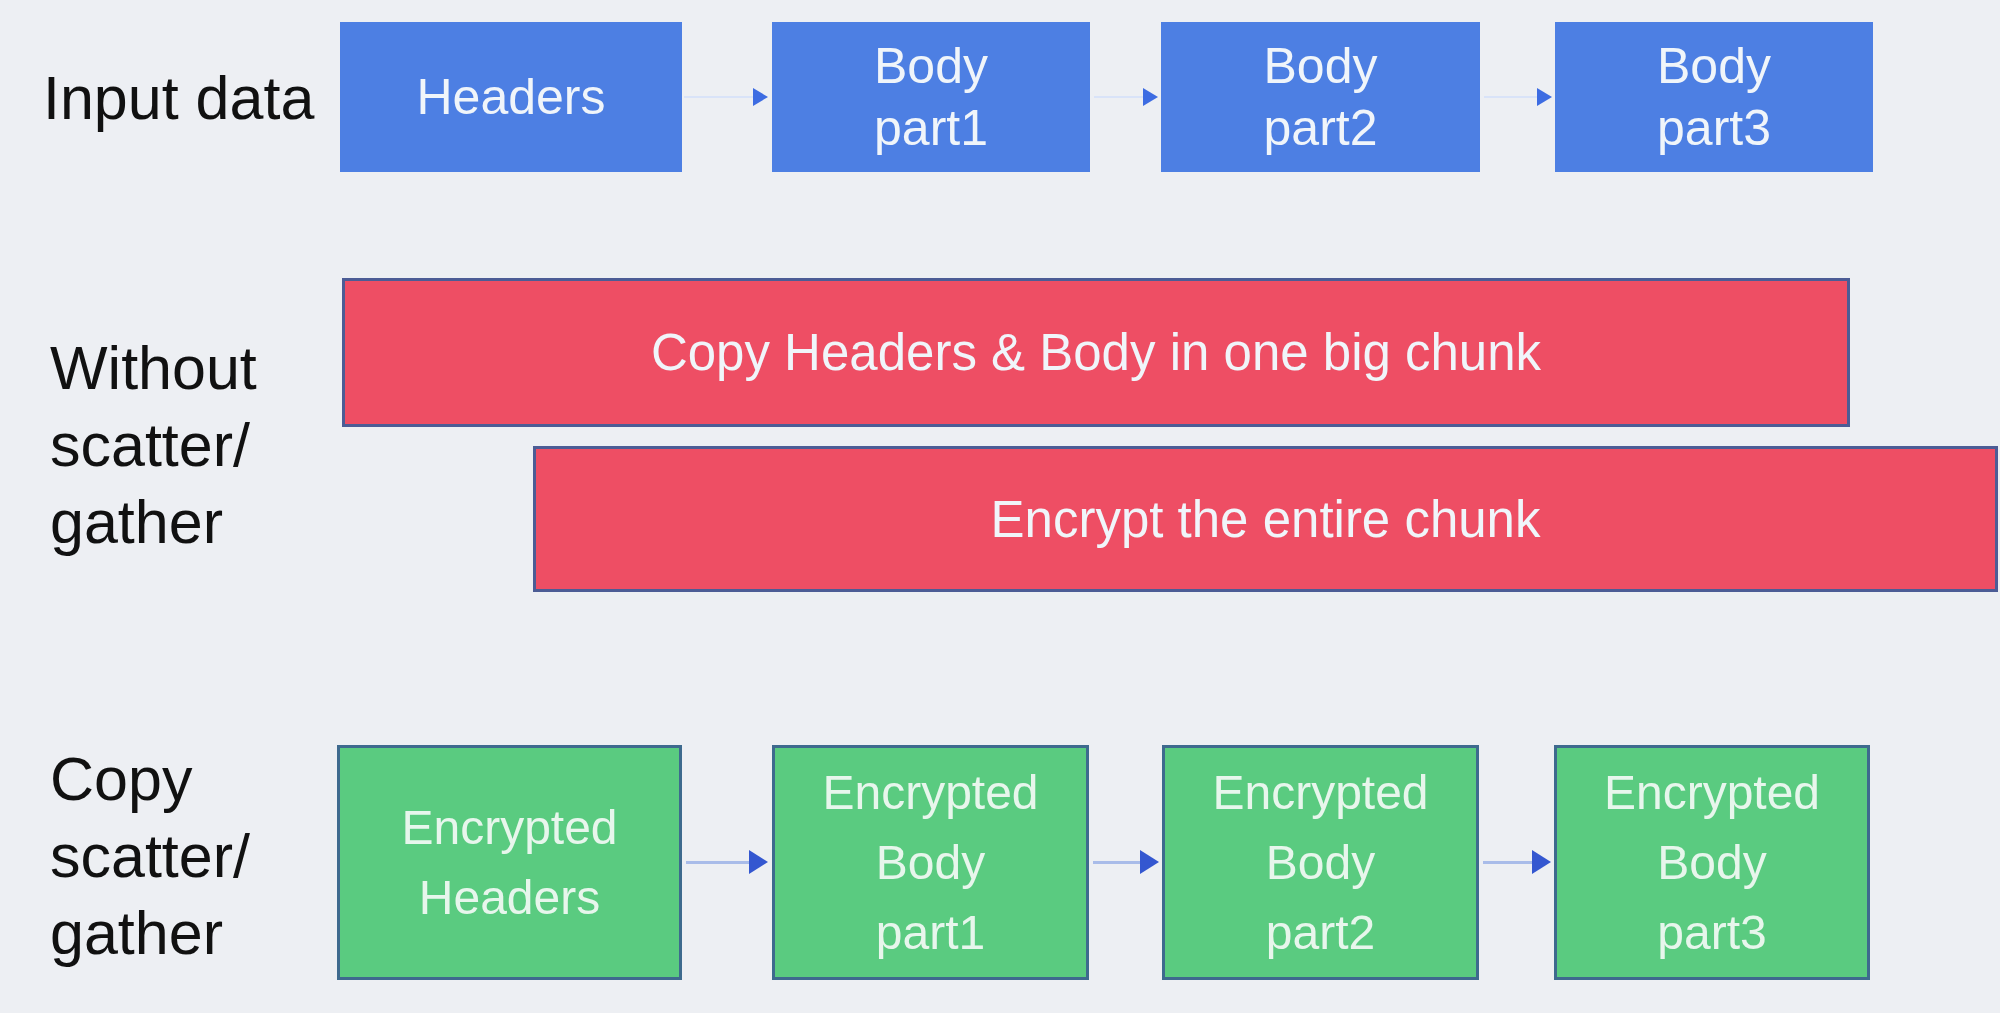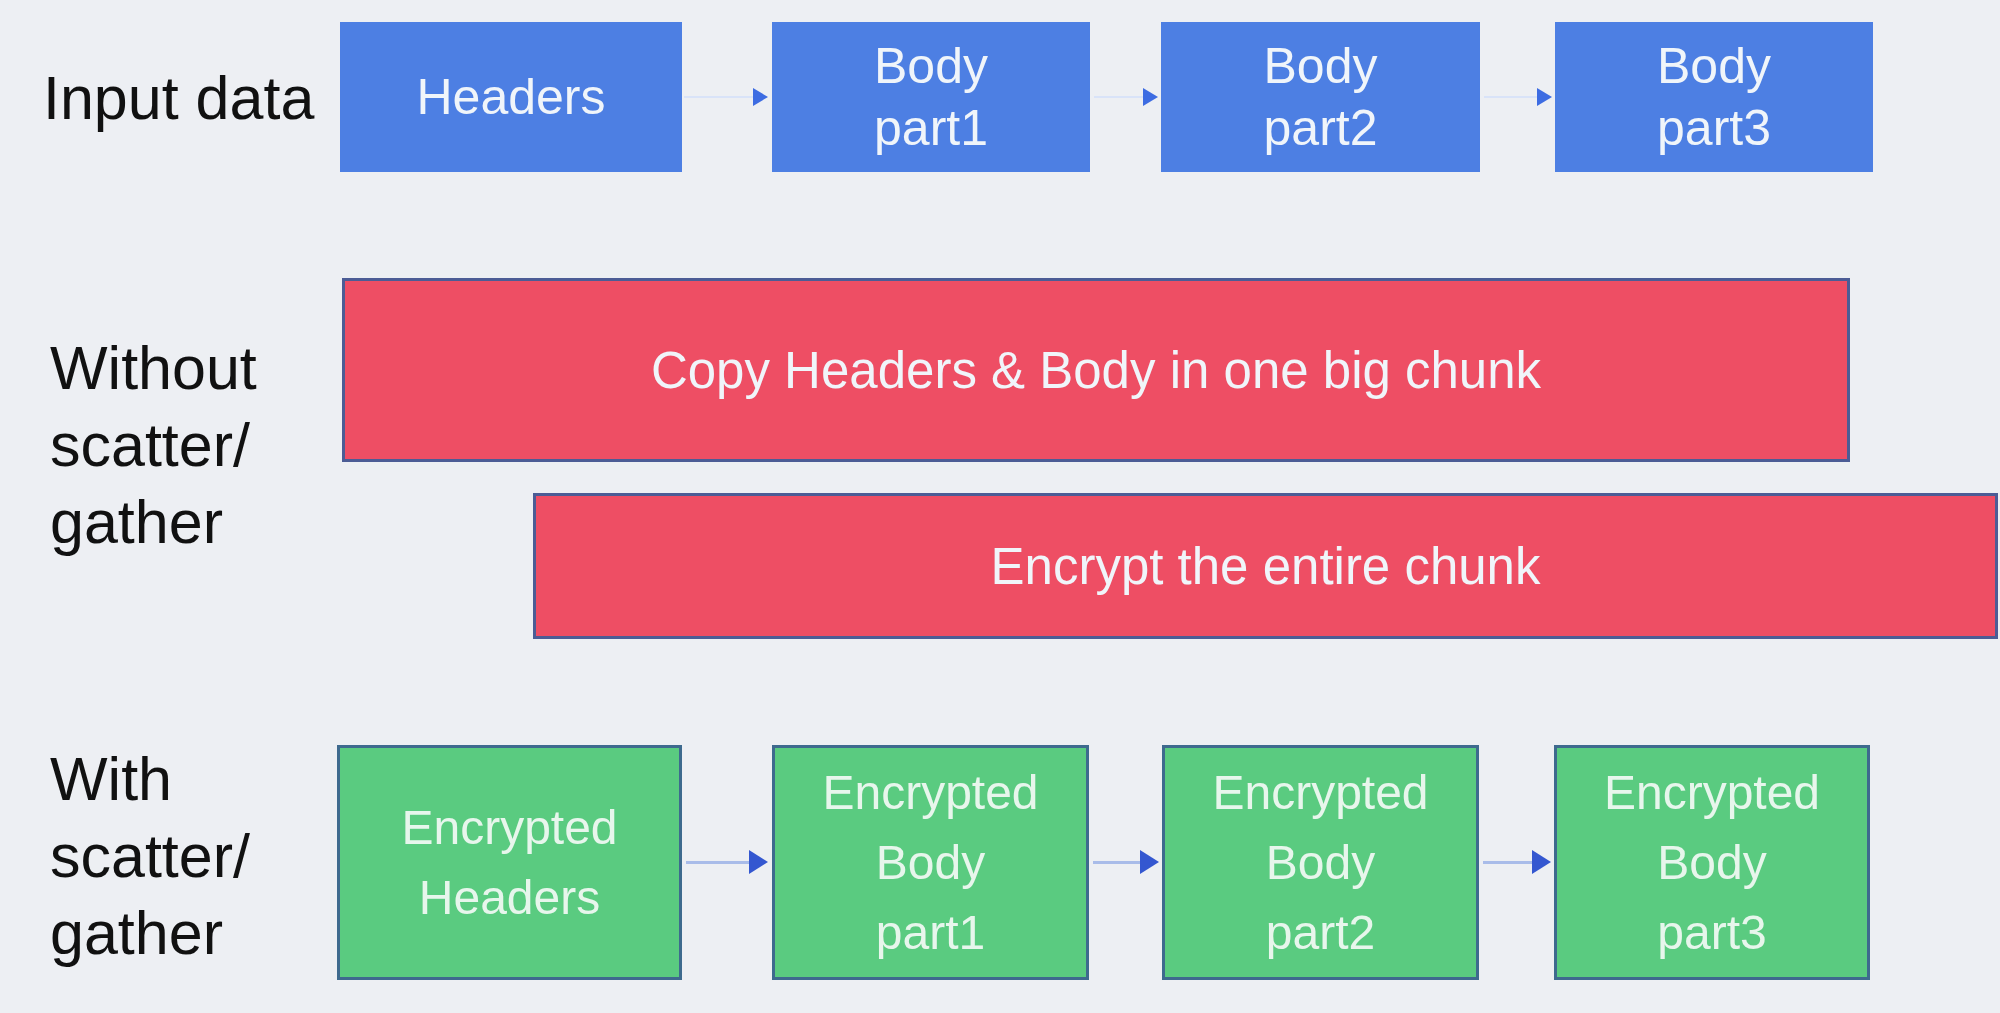--- a/index.html
+++ b/index.html
@@ -97,24 +97,24 @@
   </div>
   <div class="arrow subtle" style="left:1484px; top:87px; width:68px; height:20px;">
     <div class="line"></div>
     <div class="head"></div>
   </div>
 
   <div class="side-label" style="left:50px; top:330px;">Without
 scatter/
 gather</div>
 
-  <div class="box red" style="left:342px; top:278px; width:1508px; height:184px;">Copy Headers &amp; Body in one big chunk</div>
-  <div class="box red" style="left:533px; top:446px; width:1465px; height:146px;margin-top:47px;">Encrypt the entire chunk</div>
+  <div class="box red" style="left:342px; top:278px; width:1508px; height:149px;">Copy Headers &amp; Body in one big chunk</div>
+  <div class="box red" style="left:533px; top:446px; width:1465px; height:146px;">Encrypt the entire chunk</div>
 
-  <div class="side-label" style="left:50px; top:741px;">With
+  <div class="side-label" style="left:50px; top:741px;">Copy
 scatter/
 gather</div>
 
   <div class="box green" style="left:337px; top:745px; width:345px; height:235px;">Encrypted
 Headers</div>
   <div class="box green" style="left:772px; top:745px; width:317px; height:235px;">Encrypted
 Body
 part1</div>
   <div class="box green" style="left:1162px; top:745px; width:317px; height:235px;">Encrypted
 Body

